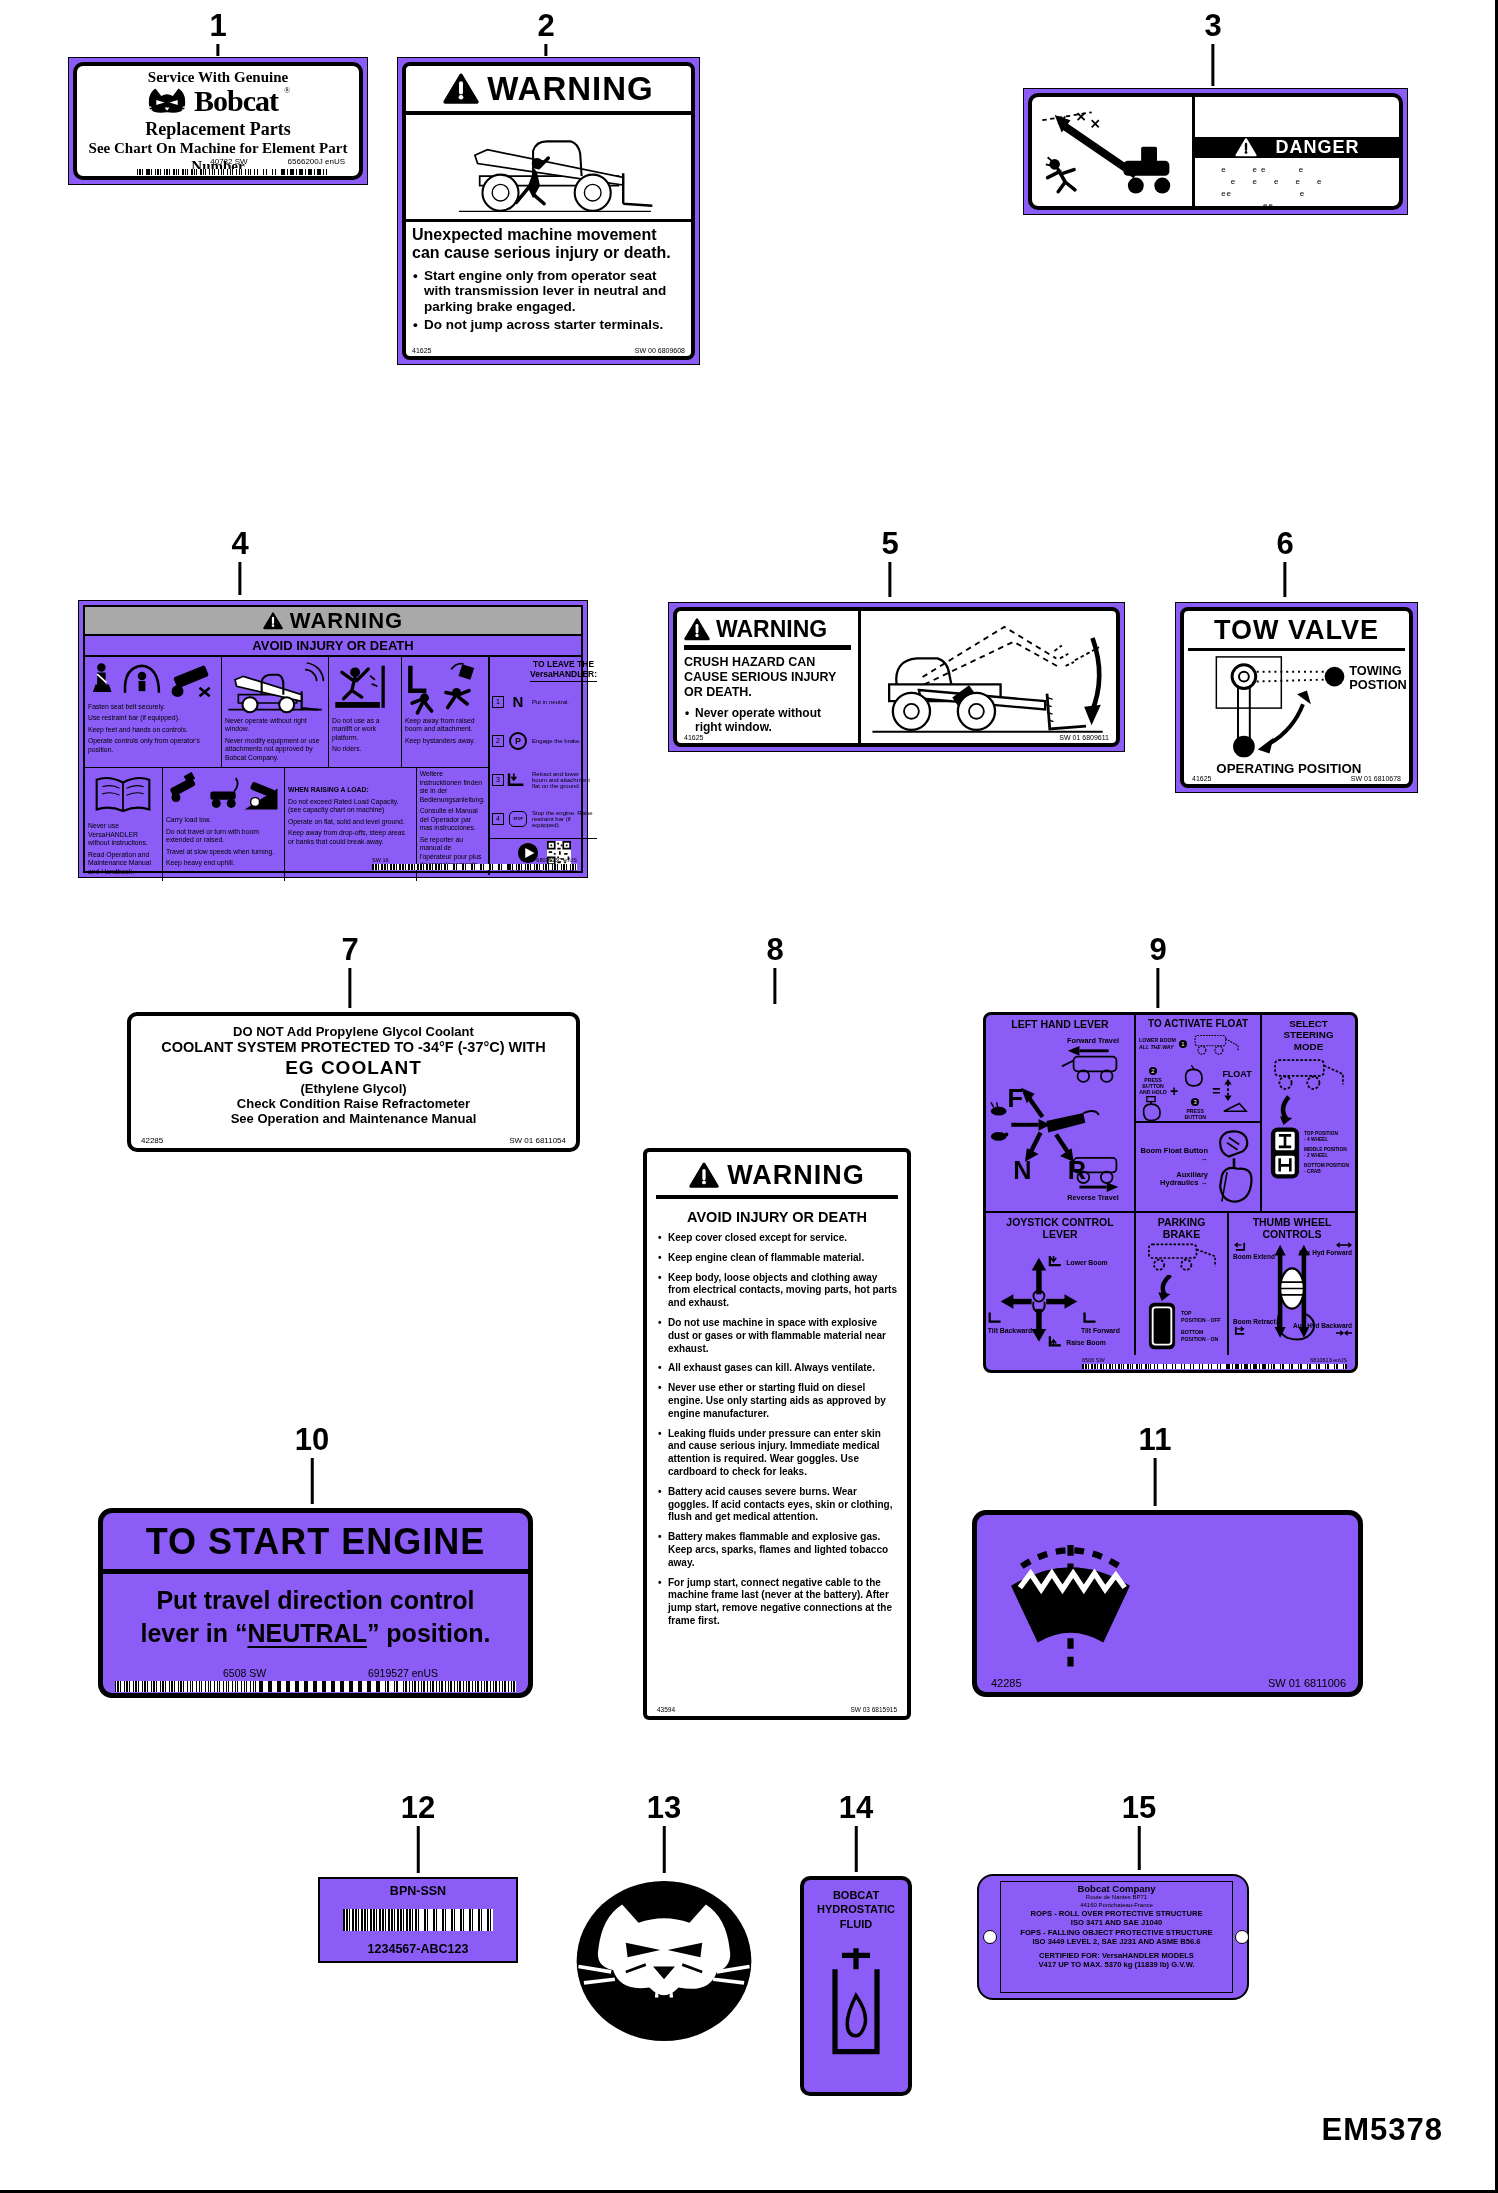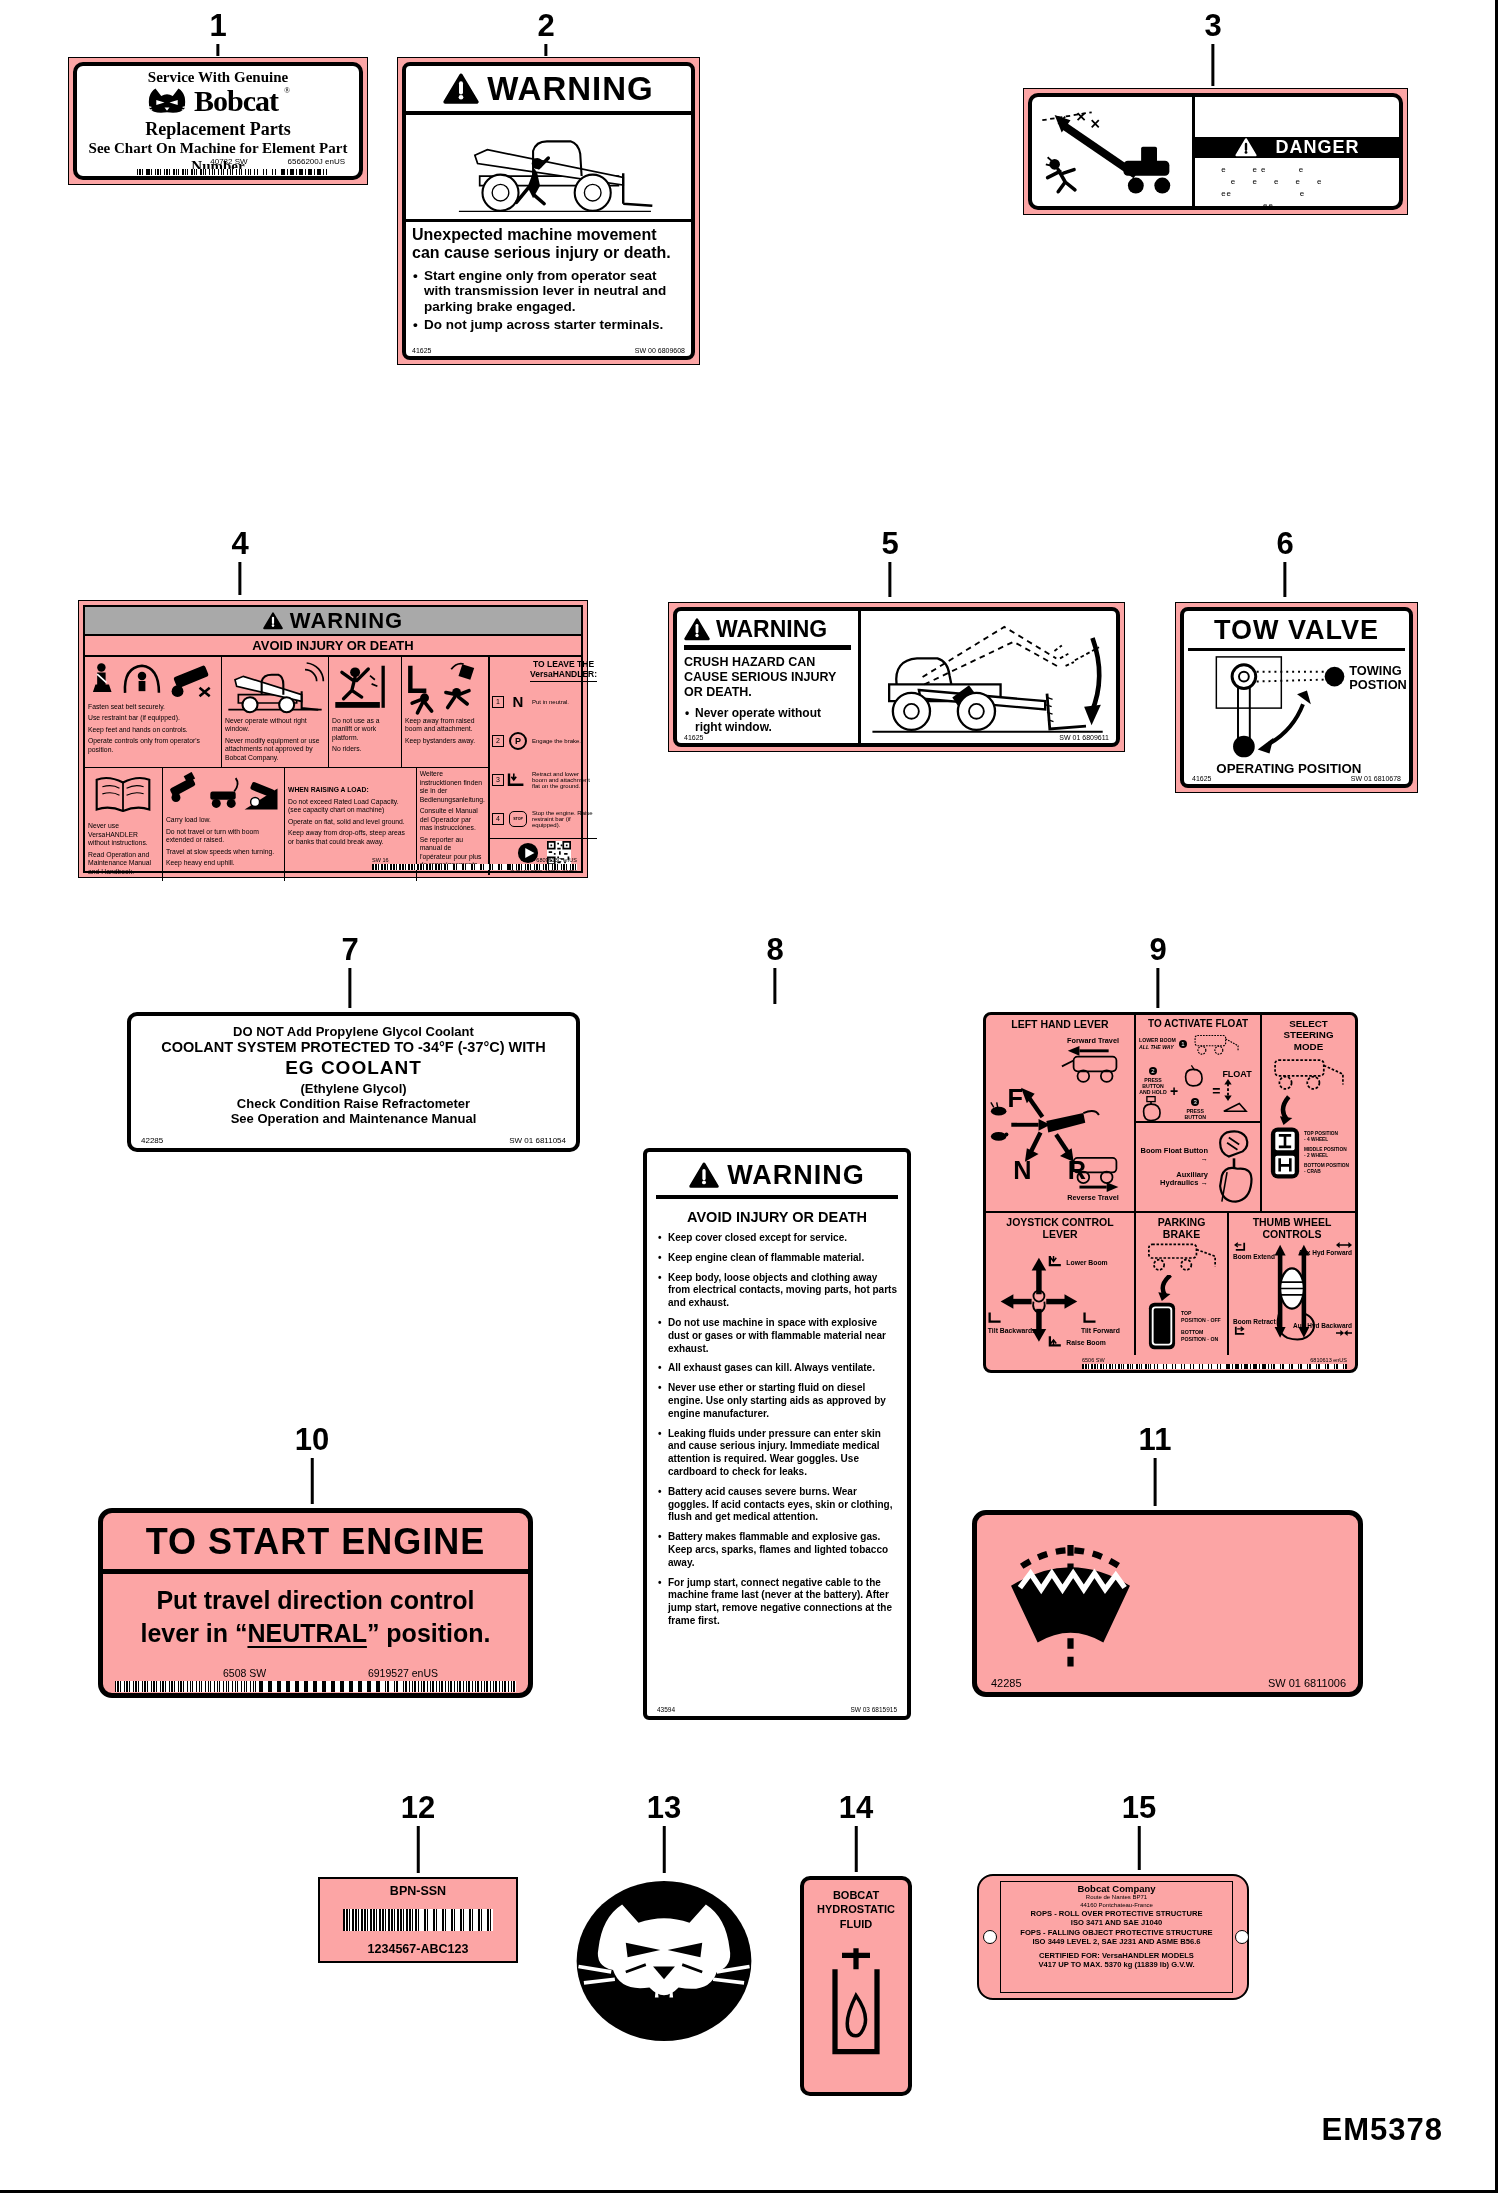--- a/index.html
+++ b/index.html
@@ -3,21 +3,21 @@
 <meta charset="utf-8">
 <style>
   html,body{margin:0;padding:0;background:#fff;}
   #canvas{position:relative;width:1498px;height:2193px;background:#fff;color:#000;
     font-family:"Liberation Sans",sans-serif;border-right:3px solid #000;border-bottom:3px solid #000;box-sizing:border-box;overflow:hidden;}
   
   .callout{position:absolute;transform:translateX(-50%);display:flex;flex-direction:column;align-items:center;}
   .callout .num{font-size:31px;font-weight:bold;line-height:1;}
   .callout .tick{width:3px;background:#000;margin-top:3px;}
   
-  .lbl{position:absolute;box-sizing:border-box;background:#fca5a5;}
+  .lbl{position:absolute;box-sizing:border-box;background:#8b5cf6;}
   .outer1{border:1.5px solid #000;padding:4px;}
   .thick{border:4px solid #000;border-radius:10px;background:#fff;box-sizing:border-box;position:relative;overflow:hidden;}
   .barcode{background:repeating-linear-gradient(90deg,#000 0 1.5px,#fff 1.5px 2.5px,#000 2.5px 4.5px,#fff 4.5px 5.5px,#000 5.5px 6.5px,#fff 6.5px 9px);}
   .warnrow{display:flex;align-items:center;justify-content:center;gap:8px;}
   .hr{background:#000;}
   
   .l1-inner{font-family:"Liberation Serif",serif;text-align:center;height:100%;position:relative;}
   .l1-title{font-size:15px;font-weight:bold;padding-top:3px;}
   .l1-brandrow{display:flex;align-items:flex-start;justify-content:center;gap:6px;height:34px;}
   .l1-brand{font-size:30px;font-weight:900;line-height:1;letter-spacing:-1px;}

